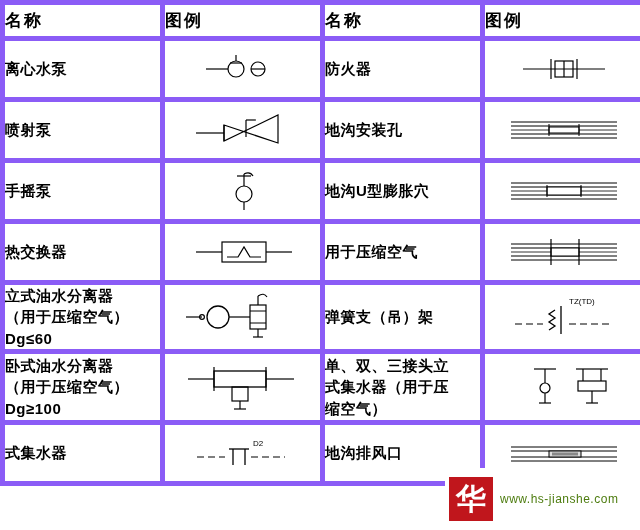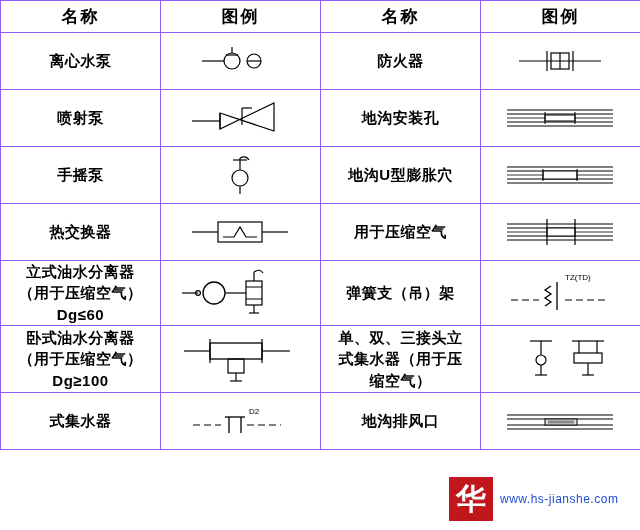--- a/index.html
+++ b/index.html
@@ -22,24 +22,24 @@
   }
   table.legend {
     border-collapse: collapse;
     width: 640px;
     table-layout: fixed;
   }
   table.legend col.c-name { width: 160px; }
   table.legend col.c-sym  { width: 160px; }
 
   table.legend th, table.legend td {
-    border: 1px solid #8b5cf6;
+    border: 5px solid #8b5cf6;
     padding: 0;
     vertical-align: middle;
-    text-align: center;
+    text-align: left;
   }
   table.legend th {
     font-size: 17px;
     font-weight: bold;
     height: 31px;
     letter-spacing: 2px;
   }
   td.name {
     font-size: 15px;
     font-weight: bold;
@@ -96,21 +96,21 @@
     line-height: 1.25;
   }
   .wm-title {
     font-size: 17px;
     font-weight: bold;
     color: #c0161c;
     letter-spacing: 1px;
   }
   .wm-url {
     font-size: 12px;
-    color: #1d4ed8;
+    color: #4d7c0f;
     letter-spacing: 0.5px;
   }
   .wm-sub {
     position: absolute;
     right: 6px;
     bottom: 1px;
     font-size: 11px;
     color: #666666;
     letter-spacing: 0.5px;
   }

